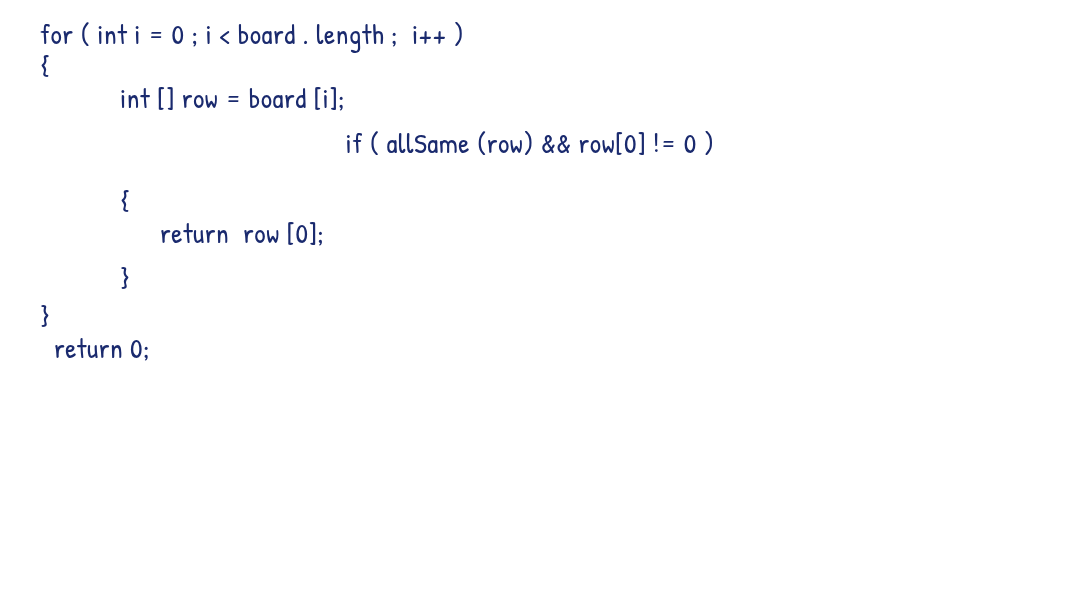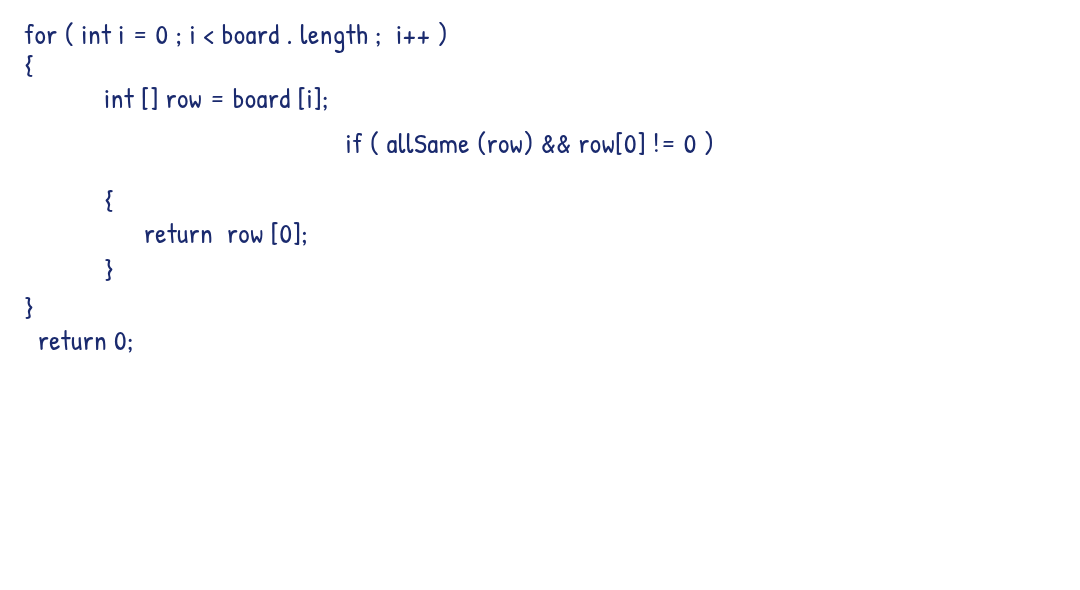--- a/index.html
+++ b/index.html
@@ -15,21 +15,21 @@
       overflow: hidden;
       display: flex;
       align-items: flex-start;
       justify-content: flex-start;
     }
 
     .code-container {
       width: 980px;
       height: 590px;
       background: #ffffff;
-      padding: 20px 24px;
+      padding: 20px 40px;
       font-family: 'Segoe UI', 'Patrick Hand', 'Caveat', cursive, sans-serif;
       color: #1a2a6e;
       position: relative;
       border-radius: 8px;
     }
 
     .code-line {
       display: flex;
       align-items: baseline;
       line-height: 1.0;
@@ -46,21 +46,21 @@
 
     .indent-2 {
       padding-left: 120px;
     }
 
     .line-for { margin-bottom: 4px; }
     .line-open-brace-1 { margin-bottom: 4px; }
     .line-int-row { margin-bottom: 17px; }
     .line-if { margin-bottom: 10px; justify-content: center; }
     .line-open-brace-2 { margin-bottom: 4px; }
-    .line-return-row { margin-bottom: 9px; text-align: right; }
+    .line-return-row { margin-bottom: 17px; text-align: right; }
     .line-close-brace-2 { margin-bottom: 10px; }
     .line-close-brace-1 { margin-bottom: 4px; }
     .line-return-0 { margin-bottom: 16px; }
 
     
     .code-line span {
       font-style: normal;
     }
   </style>
 </head>

